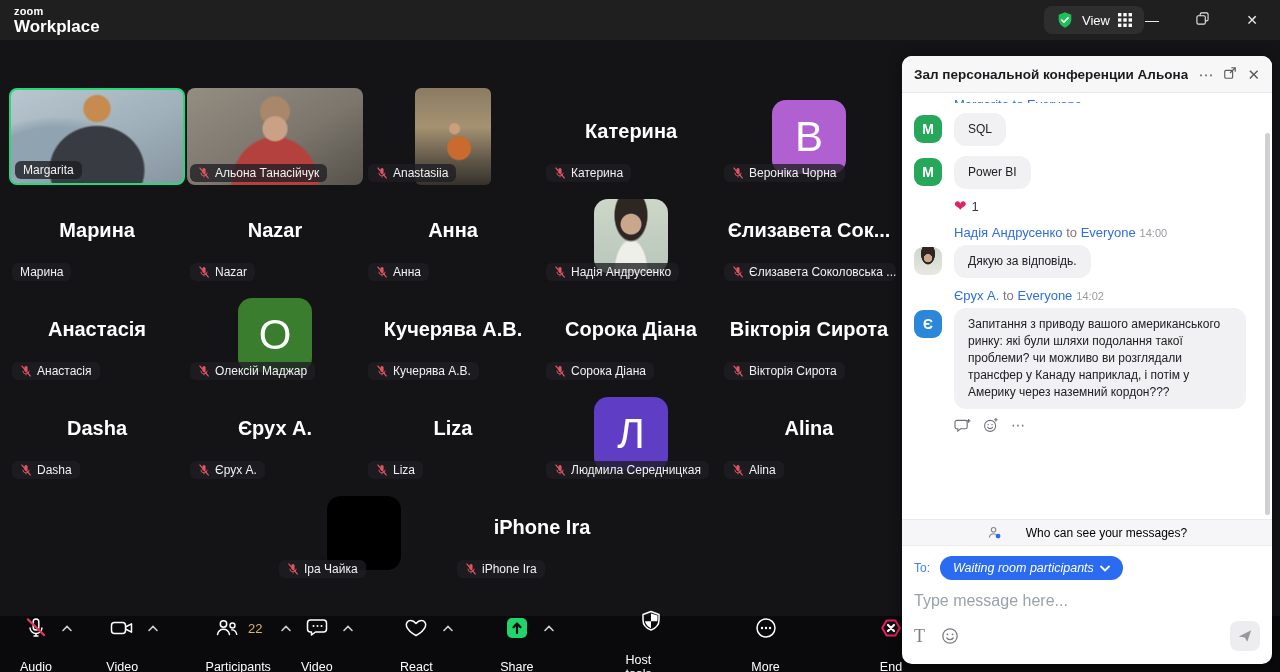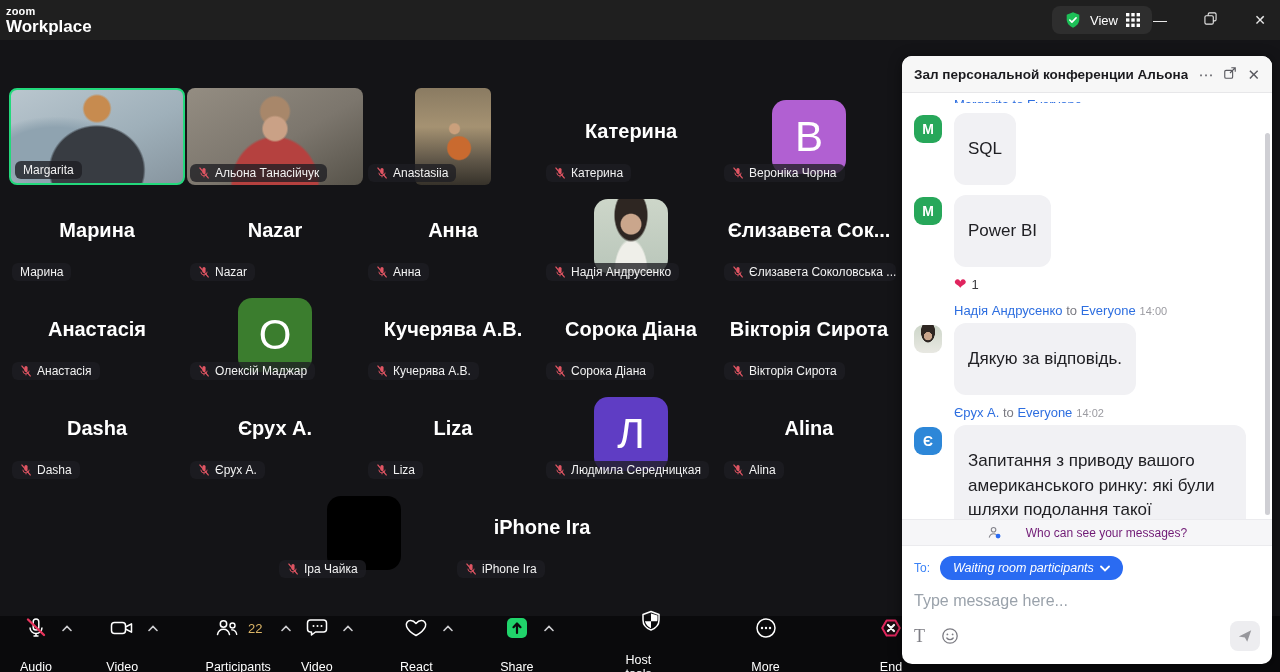--- a/index.html
+++ b/index.html
@@ -2,21 +2,21 @@
 <html><head>
 <meta charset="utf-8">
 <style>
   * { margin:0; padding:0; box-sizing:border-box; }
   html,body { width:1280px; height:672px; background:#0a0a0c; overflow:hidden;
               font-family:"Liberation Sans", sans-serif; }
   .stage { position:relative; width:1280px; height:672px; background:#141417; }
 
   
   .topbar { height:40px; background:#1f1f1f; display:flex; align-items:center;
-            justify-content:space-between; padding:0 6px; position:relative; z-index:6; }
+            justify-content:space-between; padding:0 14px; position:relative; z-index:6; }
   .brand { line-height:1; color:#fff; }
   .brand .b-top { font-size:11px; font-weight:bold; letter-spacing:.2px; }
   .brand .b-bottom { font-size:17px; font-weight:bold; margin-top:1px; }
   .topbar-right { display:flex; align-items:center; }
   .view-pill { display:flex; align-items:center; gap:8px; background:#2e2e2e;
                border-radius:8px; padding:5px 12px; color:#fff; font-size:13px; cursor:default; }
   .win-ctrls { display:flex; align-items:center; gap:34px; color:#fff; margin-right:6px; }
   .win-ctrls .wc { font-size:14px; color:#e8e8e8; width:16px; text-align:center; }
 
   
@@ -76,31 +76,31 @@
   .msg-head .tow { color:#7a7a82; }
   .msg-head .tme { color:#9b9ba1; font-size:11px; margin-left:4px; }
   .msg-row { display:flex; align-items:flex-start; gap:12px; }
   .c-avatar { width:28px; height:28px; border-radius:9px; flex:0 0 28px; color:#fff;
               display:flex; align-items:center; justify-content:center;
               font-size:14px; font-weight:bold; margin-top:2px; }
   .c-avatar.photo { background:
       radial-gradient(circle at 50% 40%, #caa68c 0 18%, rgba(202,166,140,0) 20%),
       radial-gradient(ellipse at 50% 24%, #2e2622 0 34%, rgba(46,38,34,0) 37%),
       linear-gradient(180deg,#cdd6c9 0%,#e8e8e2 100%); }
-  .bubble { background:#f1f1f4; border-radius:12px; padding:24px 14px; color:#202024;
-            font-size:17px; line-height:1.42; max-width:292px; }
+  .bubble { background:#f1f1f4; border-radius:12px; padding:8px 14px; color:#202024;
+            font-size:12px; line-height:1.42; max-width:292px; }
   .reaction { margin-left:40px; margin-top:8px; font-size:13px; color:#3a3a3e;
               display:flex; align-items:center; gap:5px; }
   .reaction .hrt { color:#e0245e; font-size:15px; }
   .msg-actions { margin-left:40px; margin-top:8px; display:flex; align-items:center; gap:12px; }
   .chat-scroll { position:absolute; right:2px; top:40px; width:5px; height:382px;
                  background:#cfcfd4; border-radius:3px; }
   .privacy { flex:0 0 27px; background:#f6f6f8; border-top:1px solid #ebebee;
              border-bottom:1px solid #ebebee; display:flex; align-items:center;
-             justify-content:center; gap:24px; color:#701a75; font-size:12px; }
+             justify-content:center; gap:24px; color:#000000; font-size:12px; }
   .to-row { flex:0 0 44px; display:flex; align-items:center; gap:10px; padding:0 12px; }
   .to-label { font-size:12px; color:#3b82f6; }
   .to-pill { background:#2a6bf2; color:#fff; border-radius:15px; padding:5px 13px;
              font-size:12.5px; display:flex; align-items:center; gap:6px; cursor:default;font-style:italic; }
   .chat-input { border:none; outline:none; font-size:16px; color:#2c2c30; padding:2px 12px 8px;
                 font-family:"Liberation Sans", sans-serif; }
   .chat-input::placeholder { color:#9aa2ab; }
   .chat-foot { flex:0 0 46px; display:flex; align-items:center; padding:0 12px 10px; gap:16px; margin-top:auto; }
   .fmt-t { font-family:"Liberation Serif", serif; color:#7d7d84; font-size:18px; }
   .send-btn { margin-left:auto; width:30px; height:30px; border-radius:8px; background:#ededf0;

